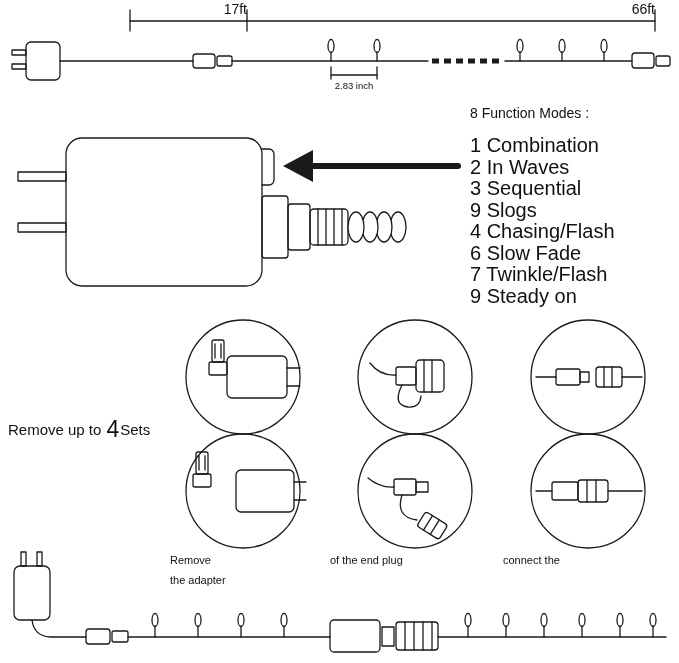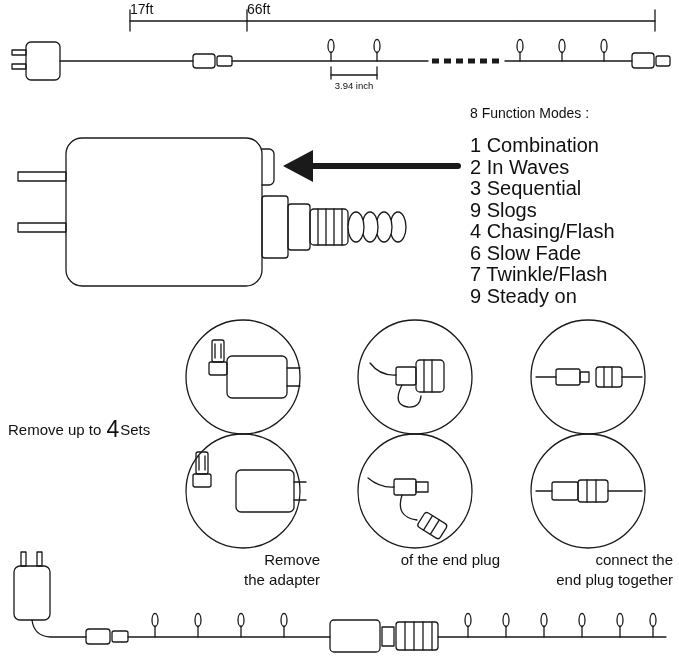--- a/index.html
+++ b/index.html
@@ -1,23 +1,23 @@
 <!DOCTYPE html>
 <html><head>
 <meta charset="utf-8">
 <style>
   html,body{margin:0;padding:0;background:#fff}
   .stage{position:relative;width:679px;height:663px;background:#fff;overflow:hidden;
          font-family:"Liberation Sans",sans-serif;color:#111}
   .abs{position:absolute}
-  .dim{font-size:14px;text-align:left}
+  .dim{font-size:14px;text-align:right}
   .small-dim{font-size:9.5px;text-align:center;white-space:nowrap}
   .fm-title{font-size:14px;white-space:nowrap}
   .fm-list .fm-item{font-size:20px;line-height:21.5px;white-space:nowrap}
-  .caption{font-size:15px;line-height:20px;text-align:right}
+  .caption{font-size:11px;line-height:20px;text-align:left}
   .connect{font-size:15px;white-space:nowrap}
   .connect .count{font-size:23px;line-height:1;vertical-align:-2px;margin:0 1px 0 5px}
   svg{display:block}
 </style>
 </head>
 <body>
 
 <div class="stage">
 
   <svg class="abs" style="left:0;top:0" width="679" height="663" viewBox="0 0 679 663">
@@ -212,21 +212,21 @@
         <line x1="653" y1="637" x2="653" y2="626"></line>
           <ellipse cx="653" cy="620" rx="3" ry="6.5"></ellipse>
       </g>
     </g>
   </svg>
 
   <div class="abs dim" style="left:130px;top:1px;width:117px">17ft</div>
 
   <div class="abs dim" style="left:247px;top:1px;width:408px">66ft</div>
 
-  <div class="abs small-dim" style="left:326px;top:80px;width:56px">3.94 inch</div>
+  <div class="abs small-dim" style="left:326px;top:80px;width:56px">2.83 inch</div>
 
   <div class="abs fm-title" style="left:470px;top:105px">8 Function Modes :</div>
 
   <div class="abs fm-list" style="left:470px;top:135px">
     <div class="fm-item">1 Combination</div>
     <div class="fm-item">2 In Waves</div>
     <div class="fm-item">3 Sequential</div>
     <div class="fm-item">9 Slogs</div>
     <div class="fm-item">4 Chasing/Flash</div>
     <div class="fm-item">6 Slow Fade</div>
@@ -242,16 +242,15 @@
     <div>Remove</div>
     <div>the adapter</div>
   </div>
 
   <div class="abs caption" style="left:330px;top:550px;width:170px">
     <div>of the end plug</div>
   </div>
 
   <div class="abs caption" style="left:503px;top:550px;width:170px">
     <div>connect the</div>
-    <div>end plug together</div>
   </div>
 
 </div>
 
 </body></html>

